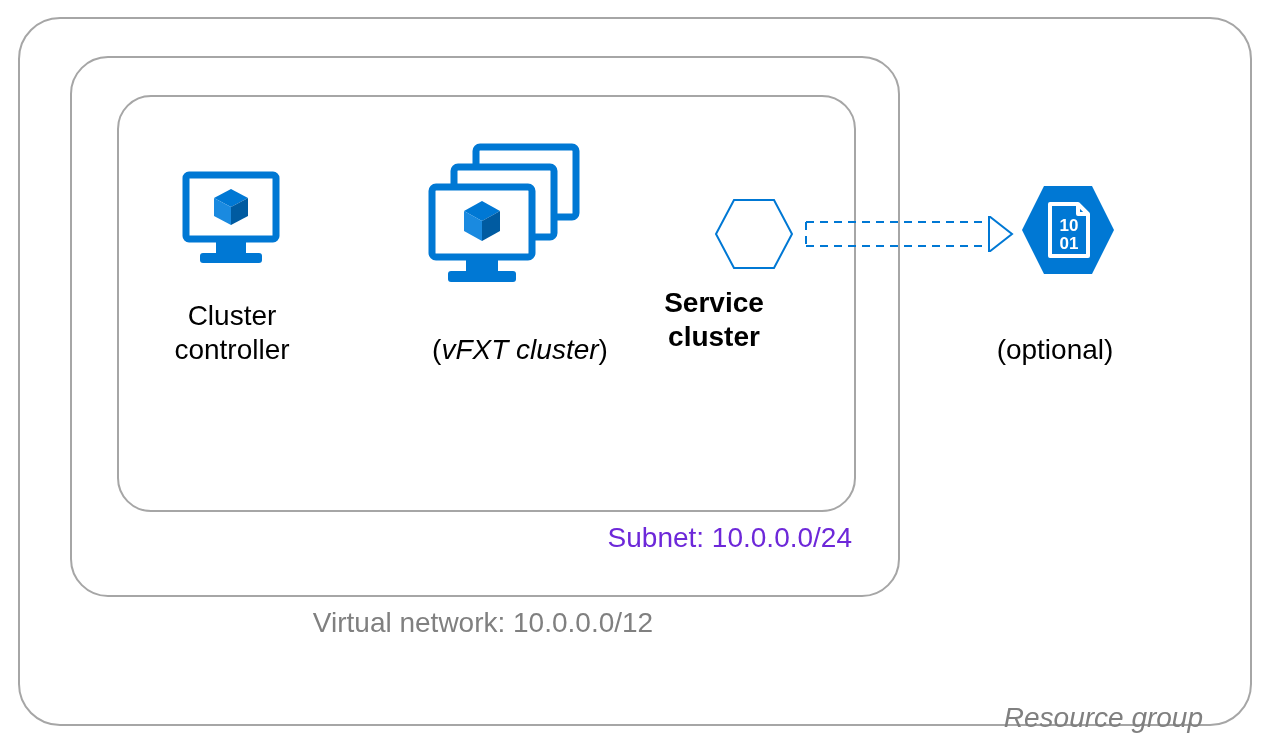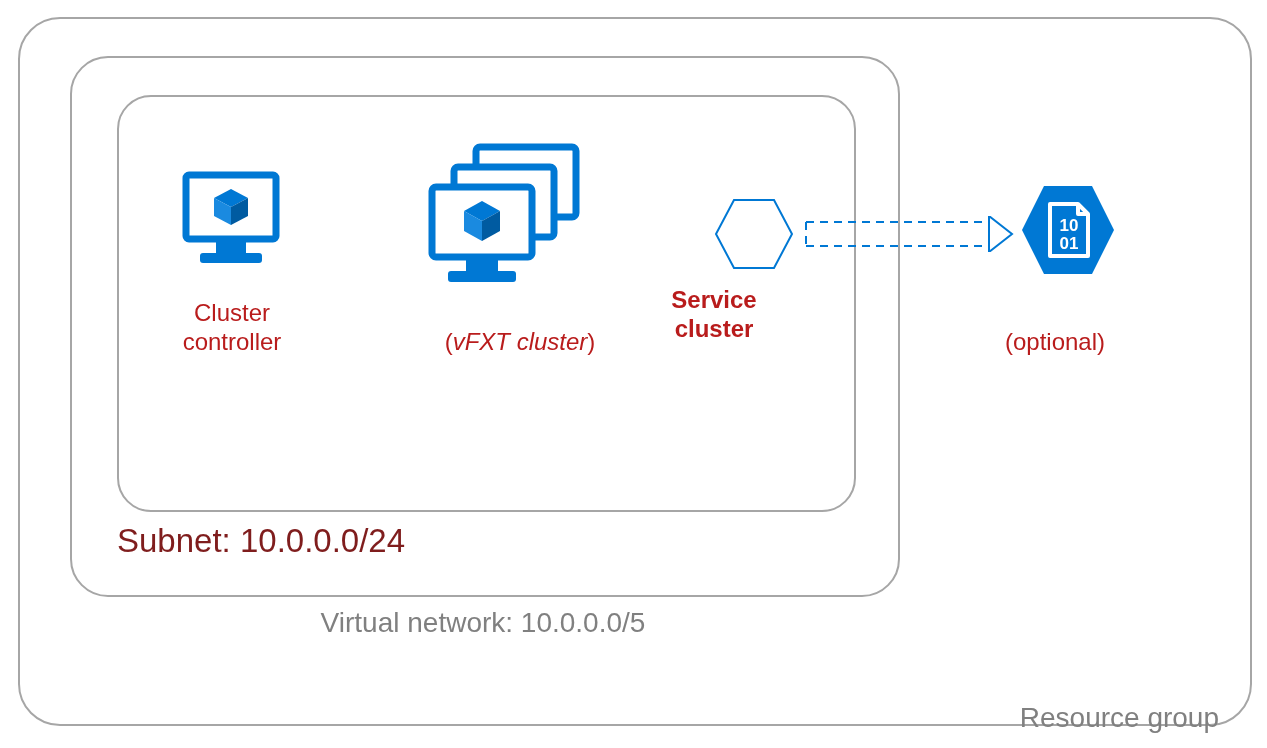--- a/index.html
+++ b/index.html
@@ -15,24 +15,25 @@
     position: absolute;
     left: 18px;
     top: 17px;
     width: 1230px;
     height: 705px;
     border: 2px solid #a6a6a6;
     border-radius: 42px;
   }
   .rg-label {
     position: absolute;
-    right: 48px;
+    right: 64px;
     bottom: 14px;
     font-size: 28px;
     color: #808080;
+    font-style: italic;
   }
   .vnet-box {
     position: absolute;
     left: 70px;
     top: 56px;
     width: 826px;
     height: 537px;
     border: 2px solid #a6a6a6;
     border-radius: 38px;
   }
@@ -52,27 +53,27 @@
     width: 735px;
     height: 413px;
     border: 2px solid #a6a6a6;
     border-radius: 34px;
   }
   .subnet-label {
     position: absolute;
     left: 117px;
     width: 735px;
     top: 522px;
-    text-align: left;
-    font-size: 33px;
-    color: #7f1d1d;
+    text-align: right;
+    font-size: 28px;
+    color: #6d28d9;
   }
   .caption {
-    font-size: 24px;
-    color: #b91c1c;
+    font-size: 28px;
+    color: #000000;
     text-align: center;
     position: absolute;
     line-height: 1.2;
   }
   .italic { font-style: italic; }
 
   
   .cc-caption  { left: 142px; top: 299px; width: 180px; }
   .vf-caption  { left: 380px; top: 299px; width: 280px; }
   .se-caption  { left: 624px; top: 286px; width: 180px; font-weight: bold; }
@@ -90,21 +91,21 @@
     top: 216px;
   }
 </style>
 </head>
 <body>
 
 <div class="rg-box"></div>
 <div class="rg-label">Resource group</div>
 
 <div class="vnet-box"></div>
-<div class="vnet-label">Virtual network: 10.0.0.0/5</div>
+<div class="vnet-label">Virtual network: 10.0.0.0/12</div>
 
 <div class="subnet-box"></div>
 <div class="subnet-label">Subnet: 10.0.0.0/24</div>
 
 <div class="icon-wrap cc-icon">
   <svg width="110" height="110" viewBox="0 0 110 110">
     <g fill="none" stroke="#0078d4" stroke-width="7">
       <rect x="10" y="10" width="90" height="64" rx="3"></rect>
     </g>
     <rect x="40" y="76" width="30" height="12" fill="#0078d4"></rect>

